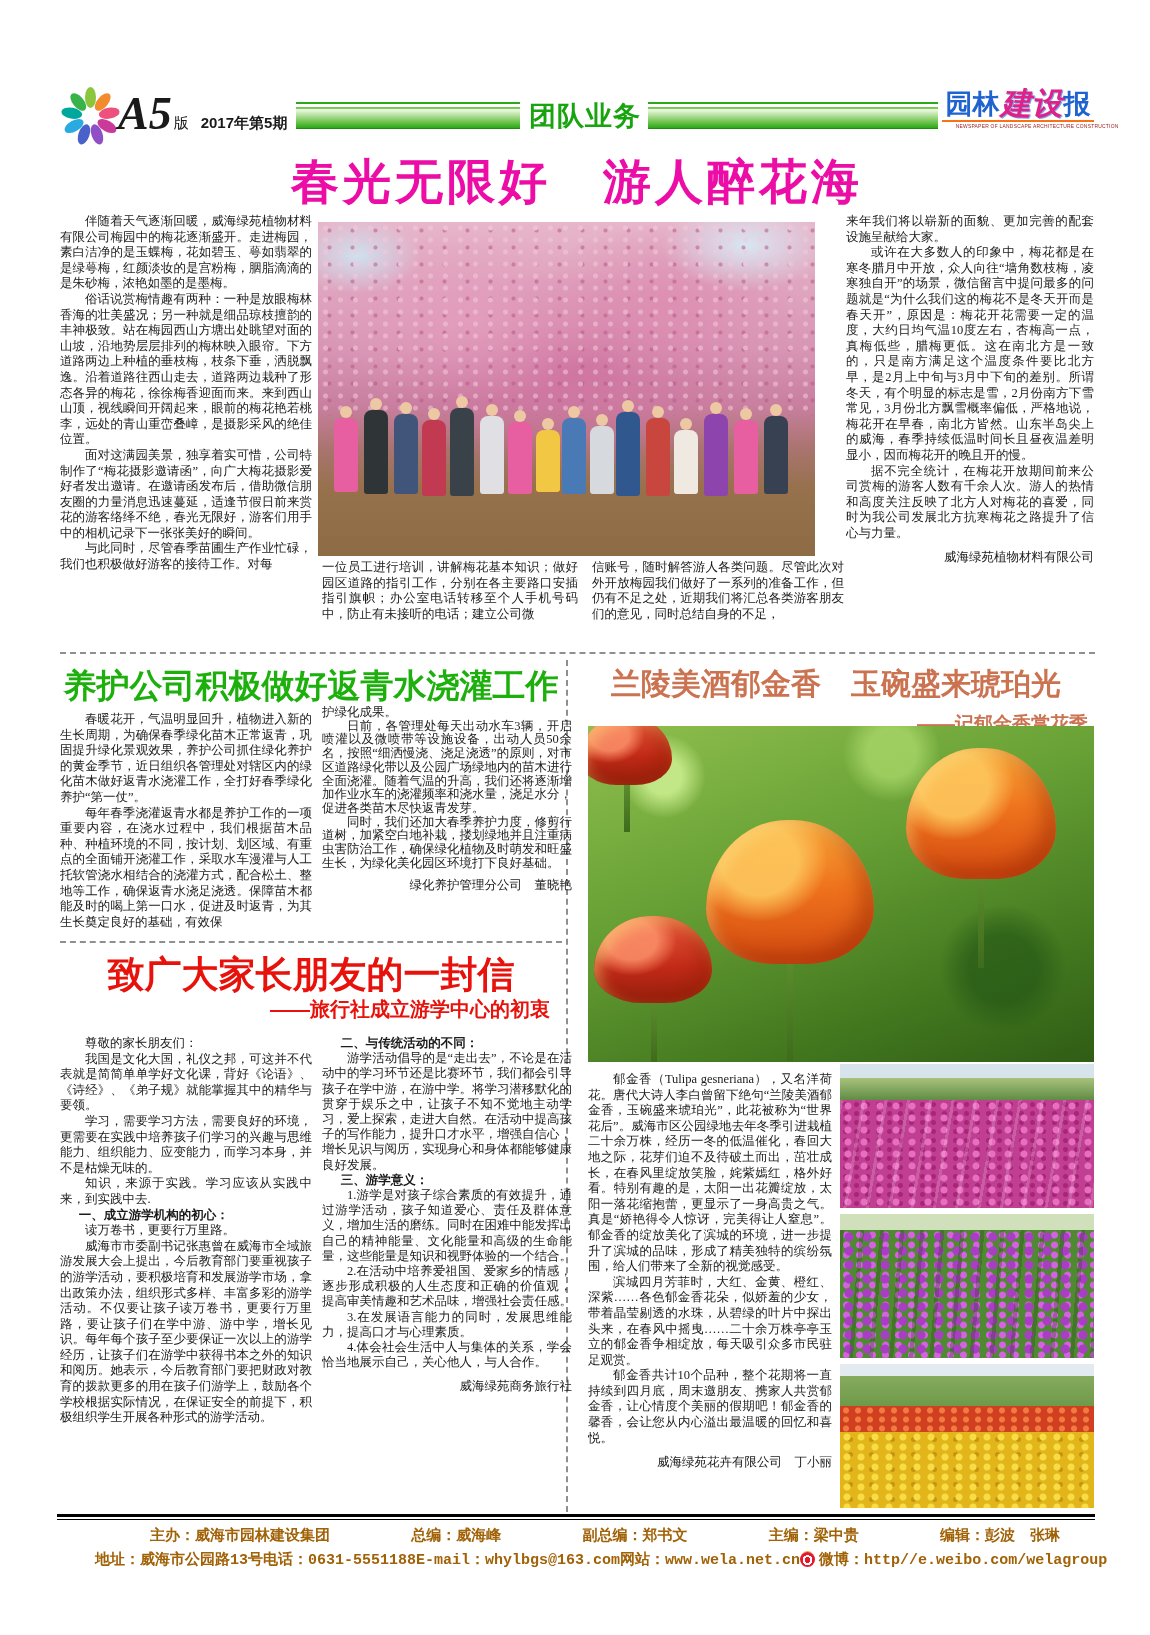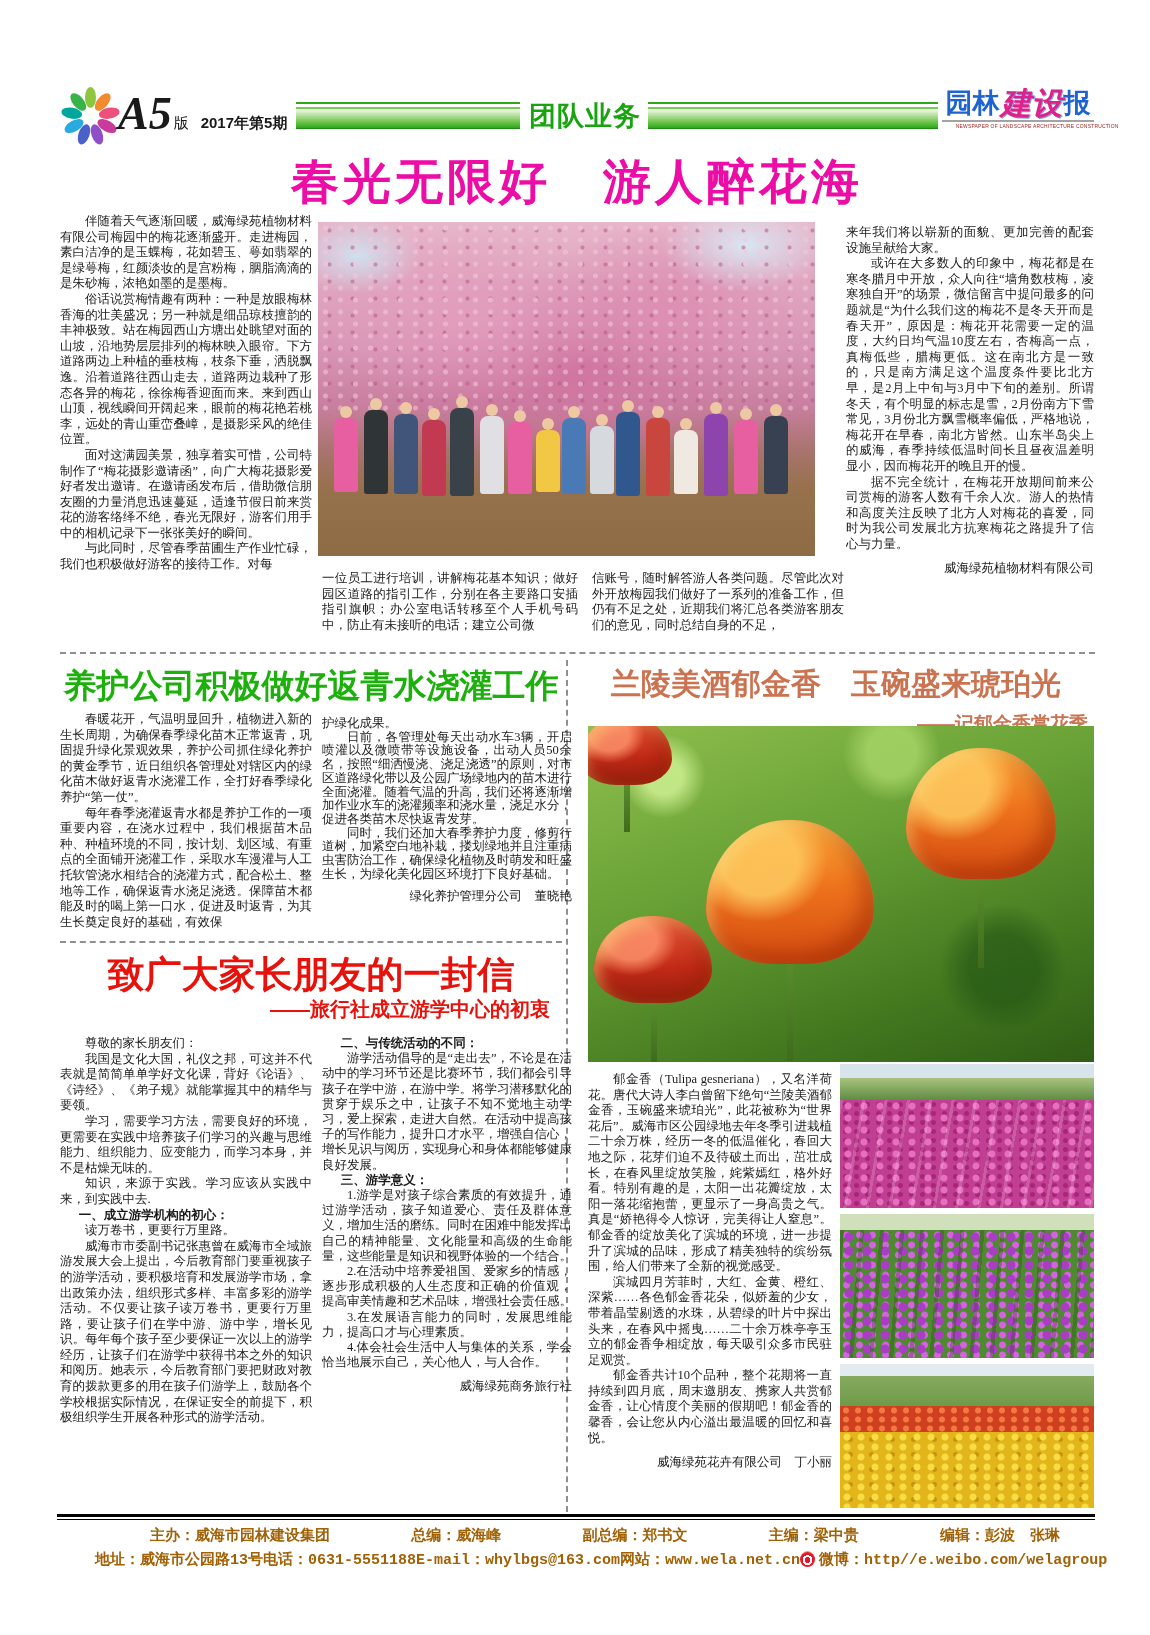--- a/index.html
+++ b/index.html
@@ -26,21 +26,21 @@
 
   .gbar{position:absolute;top:102px;height:24px;border-top:2px solid #2ca818;border-bottom:1px solid #1d8c10;
         background:linear-gradient(180deg,#ffffff 0%,#dff2d2 30%,#7cc95a 70%,#2ca818 100%);
         box-shadow:inset 0 3px 0 #ffffff, inset 0 5px 0 #7cc95a;}
   .gbar.left{left:296px;width:224px;}
   .gbar.right{left:648px;width:290px;}
   .sectionLabel{position:absolute;left:520px;top:98px;width:130px;text-align:center;font-size:27px;font-weight:bold;
         color:#18a40f;font-family:"Liberation Sans","DejaVu Sans",sans-serif;letter-spacing:1px;}
 
   .masthead{position:absolute;left:942px;top:88px;width:152px;text-align:center;font-family:"Liberation Sans","DejaVu Sans",sans-serif;}
-  .mh-row{display:flex;justify-content:center;border-bottom:2px solid #a3a3a3;padding-bottom:1px;}
+  .mh-row{display:flex;align-items:flex-end;justify-content:center;border-bottom:2px solid #f97316;padding-bottom:1px;}
   .mh-blue{color:#1f63d0;font-weight:bold;font-size:27px;line-height:30px;}
   .mh-script{color:#e0218a;font-weight:bold;font-style:italic;font-size:31px;line-height:31px;
              text-shadow:1px 1px 0 #7aa7e8;margin:0 1px;}
   .mh-sub{font-size:6px;color:#9c2020;letter-spacing:0.3px;white-space:nowrap;transform:scale(0.82);transform-origin:center top;margin-top:2px;}
 
   
   .mainHeadline{position:absolute;left:60px;top:150px;width:1034px;text-align:center;
         font-family:"Liberation Sans","DejaVu Sans",sans-serif;font-weight:bold;font-size:48px;
         color:#ec0da6;letter-spacing:4px;white-space:nowrap;}
   .h-green{position:absolute;left:60px;top:664px;width:502px;text-align:center;
@@ -50,21 +50,21 @@
   .h-orange-sub{position:absolute;left:578px;top:699px;width:510px;text-align:right;
         font-family:"Liberation Sans","DejaVu Sans",sans-serif;font-weight:bold;font-size:19px;color:#cb7350;margin-top:12px;}
   .h-red{position:absolute;left:60px;top:950px;width:502px;text-align:center;
         font-family:"Liberation Sans","DejaVu Sans",sans-serif;font-weight:bold;font-size:37px;color:#e8120c;white-space:nowrap;}
   .h-red-sub{position:absolute;left:60px;top:996px;width:490px;text-align:right;
         font-family:"Liberation Sans","DejaVu Sans",sans-serif;font-weight:bold;font-size:20px;color:#e8120c;}
 
   
   .col{position:absolute;font-size:12.5px;line-height:15.6px;text-align:justify;overflow:hidden;}
   .col p{margin:0;text-indent:2em;}
-  .col p.cont{text-indent:0;margin-top:11px;}
+  .col p.cont{text-indent:0;}
   .col p.h{font-family:"Liberation Sans","DejaVu Sans",sans-serif;font-weight:bold;text-indent:1.5em;}
   .col p.sig{text-align:right;text-indent:0;margin-top:9px;}
   .dense{line-height:13.7px;}
 
   
   .dash-h{position:absolute;border-top:2px dashed #8f8f8f;height:0;}
   .dash-v{position:absolute;border-left:2px dashed #8f8f8f;width:0;}
 
   
   .photo-plum{position:absolute;left:318px;top:222px;width:497px;height:334px;overflow:hidden;

